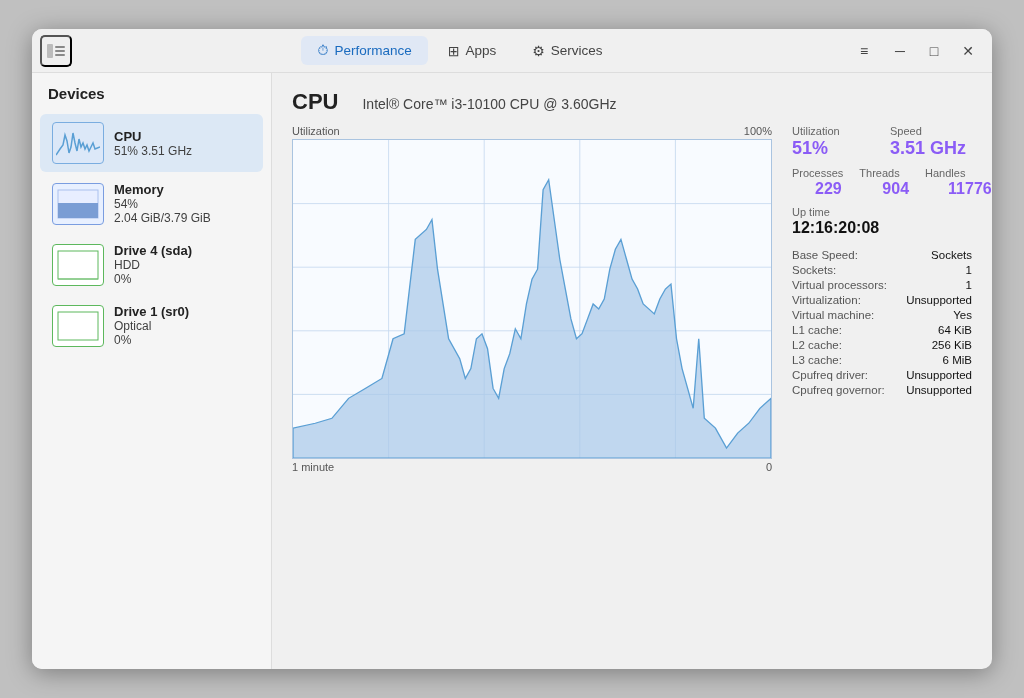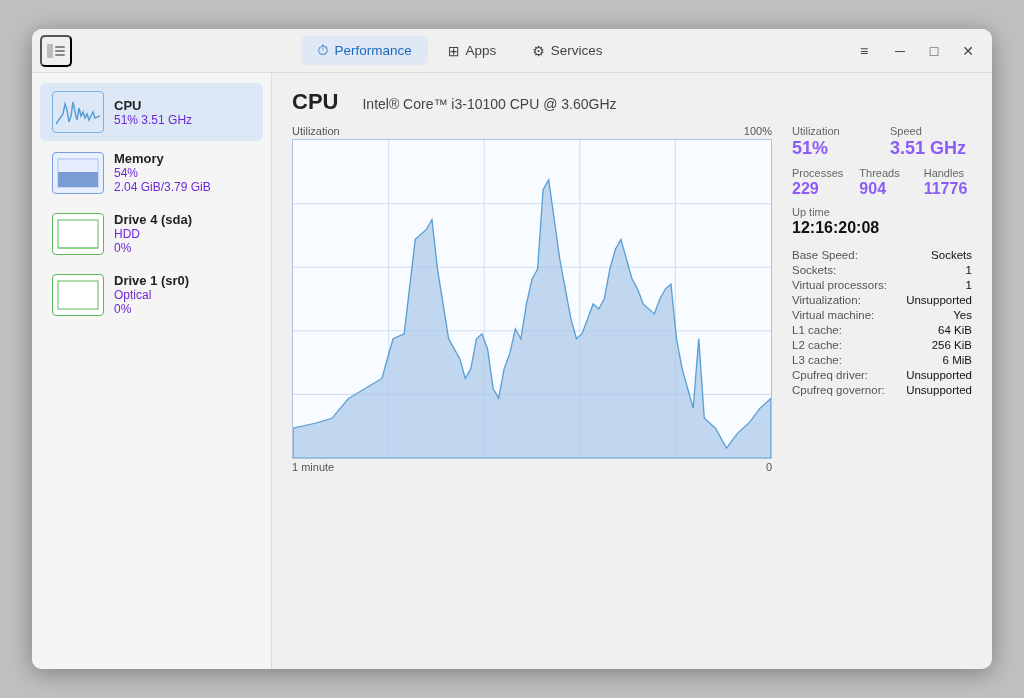--- a/index.html
+++ b/index.html
@@ -154,21 +154,21 @@
     .device-thumb.drive1-thumb {
       background: #fff;
       border: 1px solid #5db85d;
     }
     .device-thumb.other-thumb {
       background: #fff;
       border: 1px solid #e07a9d;
     }
     .device-info { flex: 1; }
     .device-name { font-weight: 600; font-size: 13px; color: #222; }
-    .device-sub { font-size: 12px; color: #6d28d9; }
+    .device-sub { font-size: 12px; color: #404040; }
     .content-panel {
       flex: 1;
       display: flex;
       flex-direction: column;
       padding: 16px 20px;
       overflow-y: auto;
     }
     .cpu-header {
       display: flex;
       align-items: baseline;
@@ -220,21 +220,21 @@
       gap: 0;
     }
     .stats-row {
       display: flex;
       gap: 16px;
       margin-bottom: 8px;
     }
     .stat-block { flex: 1; }
     .stat-label { font-size: 11px; color: #666; margin-bottom: 1px; }
     .stat-value { font-size: 18px; font-weight: 700; color: #8b5cf6; }
-    .stat-value.medium { font-size: 16px; }
+    .stat-value.medium { font-size: 16px; margin-left: 23px; }
     .uptime-label { font-size: 11px; color: #666; margin-bottom: 1px; }
     .uptime-value { font-size: 16px; font-weight: 700; color: #111; margin-bottom: 10px; }
     .info-table { width: 100%; }
     .info-row {
       display: flex;
       justify-content: space-between;
       padding: 1.5px 0;
       font-size: 11.5px;
     }
     .info-key { color: #555; }
@@ -281,20 +281,21 @@
     <div class="window-controls">
       <button class="wc-btn">─</button>
       <button class="wc-btn">□</button>
       <button class="wc-btn close">✕</button>
     </div>
   </div>
 
   <div class="main-content">
 
     <div class="sidebar">
+      <div class="sidebar-title">Devices</div>
 
       <div class="sidebar-item active">
         <div class="device-thumb cpu-thumb">
           <svg width="44" height="32" viewBox="0 0 44 32">
             <polyline points="0,28 4,22 7,18 9,8 11,14 13,26 15,20 17,6 19,16 21,24 23,12 25,20 27,16 29,22 31,18 33,24 35,20 37,16 39,22 44,20" fill="none" stroke="#5a9fd4" stroke-width="1.5"></polyline>
           </svg>
         </div>
         <div class="device-info">
           <div class="device-name">CPU</div>
           <div class="device-sub">51% 3.51 GHz</div>

